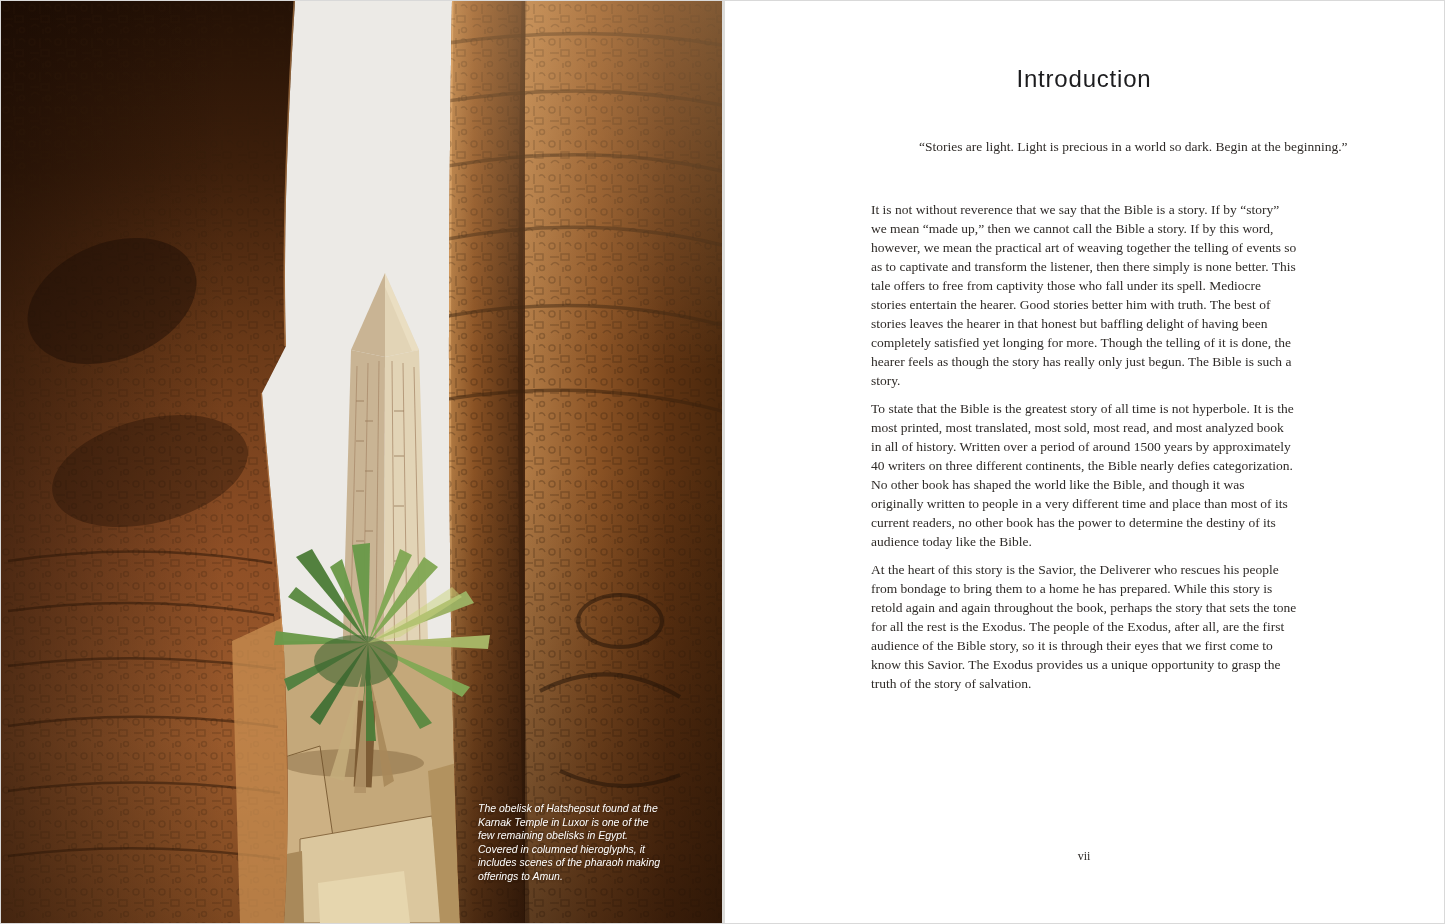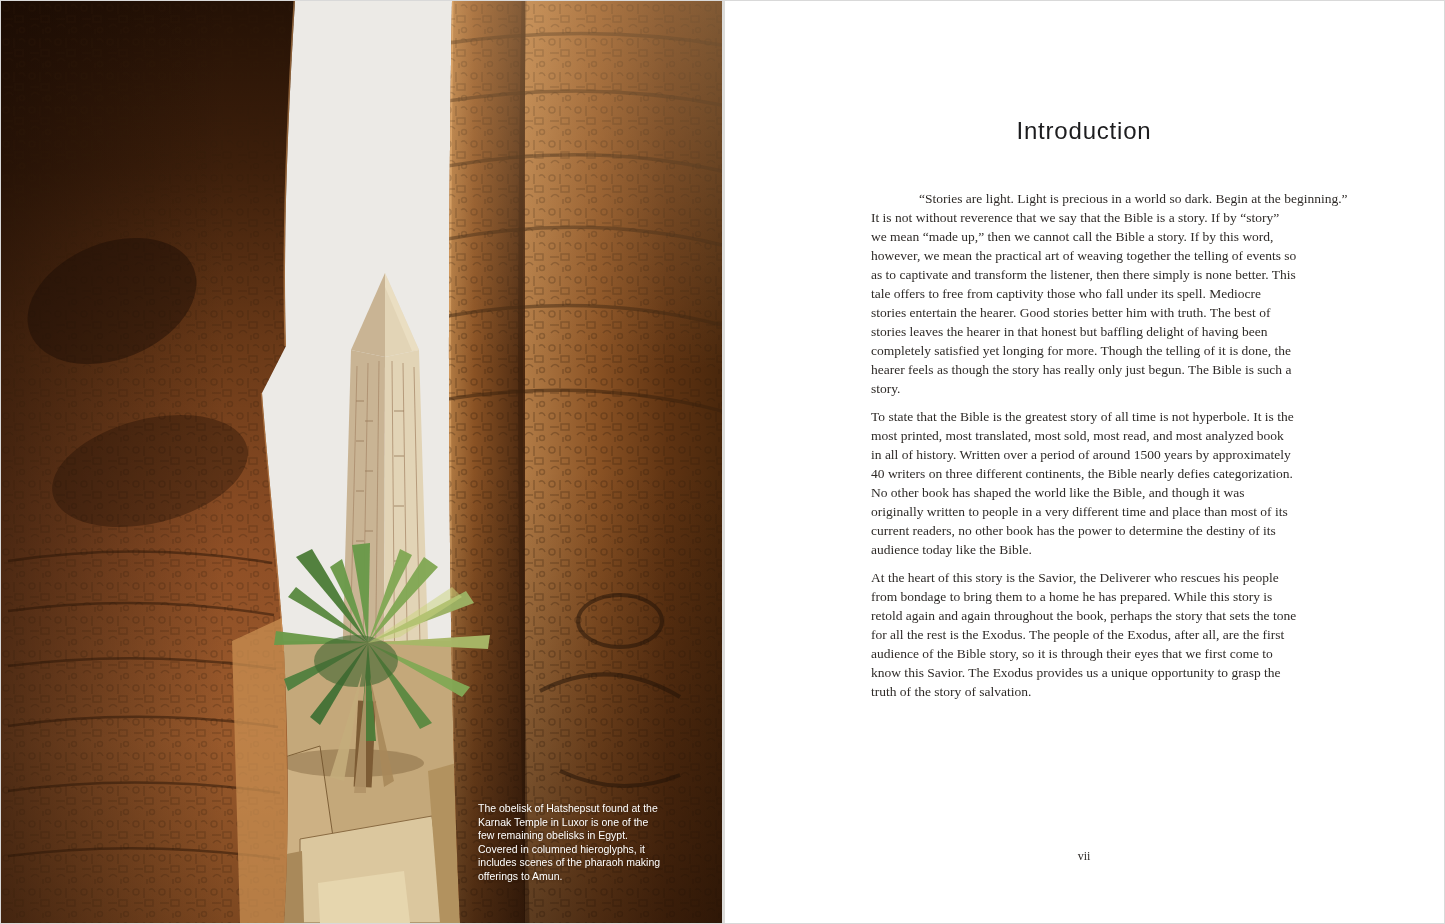--- a/index.html
+++ b/index.html
@@ -7,33 +7,33 @@
          font-family:"Liberation Serif", serif;}
   .frame{position:absolute;inset:0;border:1px solid #d9d9d9;pointer-events:none;z-index:40;}
 
   
   .photo-page{position:absolute;left:0;top:1px;width:722px;height:922px;overflow:hidden;}
   .photo-page svg{display:block;width:722px;height:922px;}
   .gutter{position:absolute;left:722px;top:1px;width:3px;height:922px;background:#dcdcda;z-index:5;}
 
   .photo-caption{position:absolute;left:478px;top:801px;width:188px;z-index:6;
     font-family:"Liberation Sans", sans-serif;font-size:10.5px;line-height:13.5px;
-    color:var(--caption-text,#ffffff);text-shadow:0 0 3px rgba(40,20,5,.55);}
+    color:var(--caption-text,#ffffff);text-shadow:0 0 3px rgba(40,20,5,.55);font-style:italic;}
 
   
   .text-page{position:absolute;left:725px;top:1px;width:718px;height:922px;background:#ffffff;}
   .content{position:relative;margin:0 146px 0 146px;width:426px;color:#2f2b28;}
-  .page-title{margin:0;padding-top:116px;text-align:center;
+  .page-title{margin:0;padding-top:64px;text-align:center;
     font-family:"Liberation Sans", sans-serif;font-weight:400;font-size:24px;
     letter-spacing:0.8px;color:#1c1c1e;}
   .epigraph{margin-top:44px;font-size:13.5px;line-height:19px;color:#2f2b28;}
   .epigraph-line{white-space:nowrap;margin-left:48px;}
   .epigraph-attr{text-align:right;}
   .epigraph-attr .ital{font-style:italic;}
-  .bodycopy{font-size:13.5px;line-height:19px;text-align:left;}
+  .bodycopy{margin-top:44px;font-size:13.5px;line-height:19px;text-align:left;}
   .bodycopy p{margin:0 0 9px 0;}
   .page-number{position:absolute;left:146px;top:848px;width:426px;text-align:center;
     font-size:12px;color:#2f2b28;}
 
   .sky{fill:var(--sky,#eceae6);}
   .obl-face-l{fill:var(--obelisk-dark,#c9b494);}
   .obl-face-r{fill:var(--obelisk-light,#e2d4b6);}
 </style>
 </head>
 <body>

